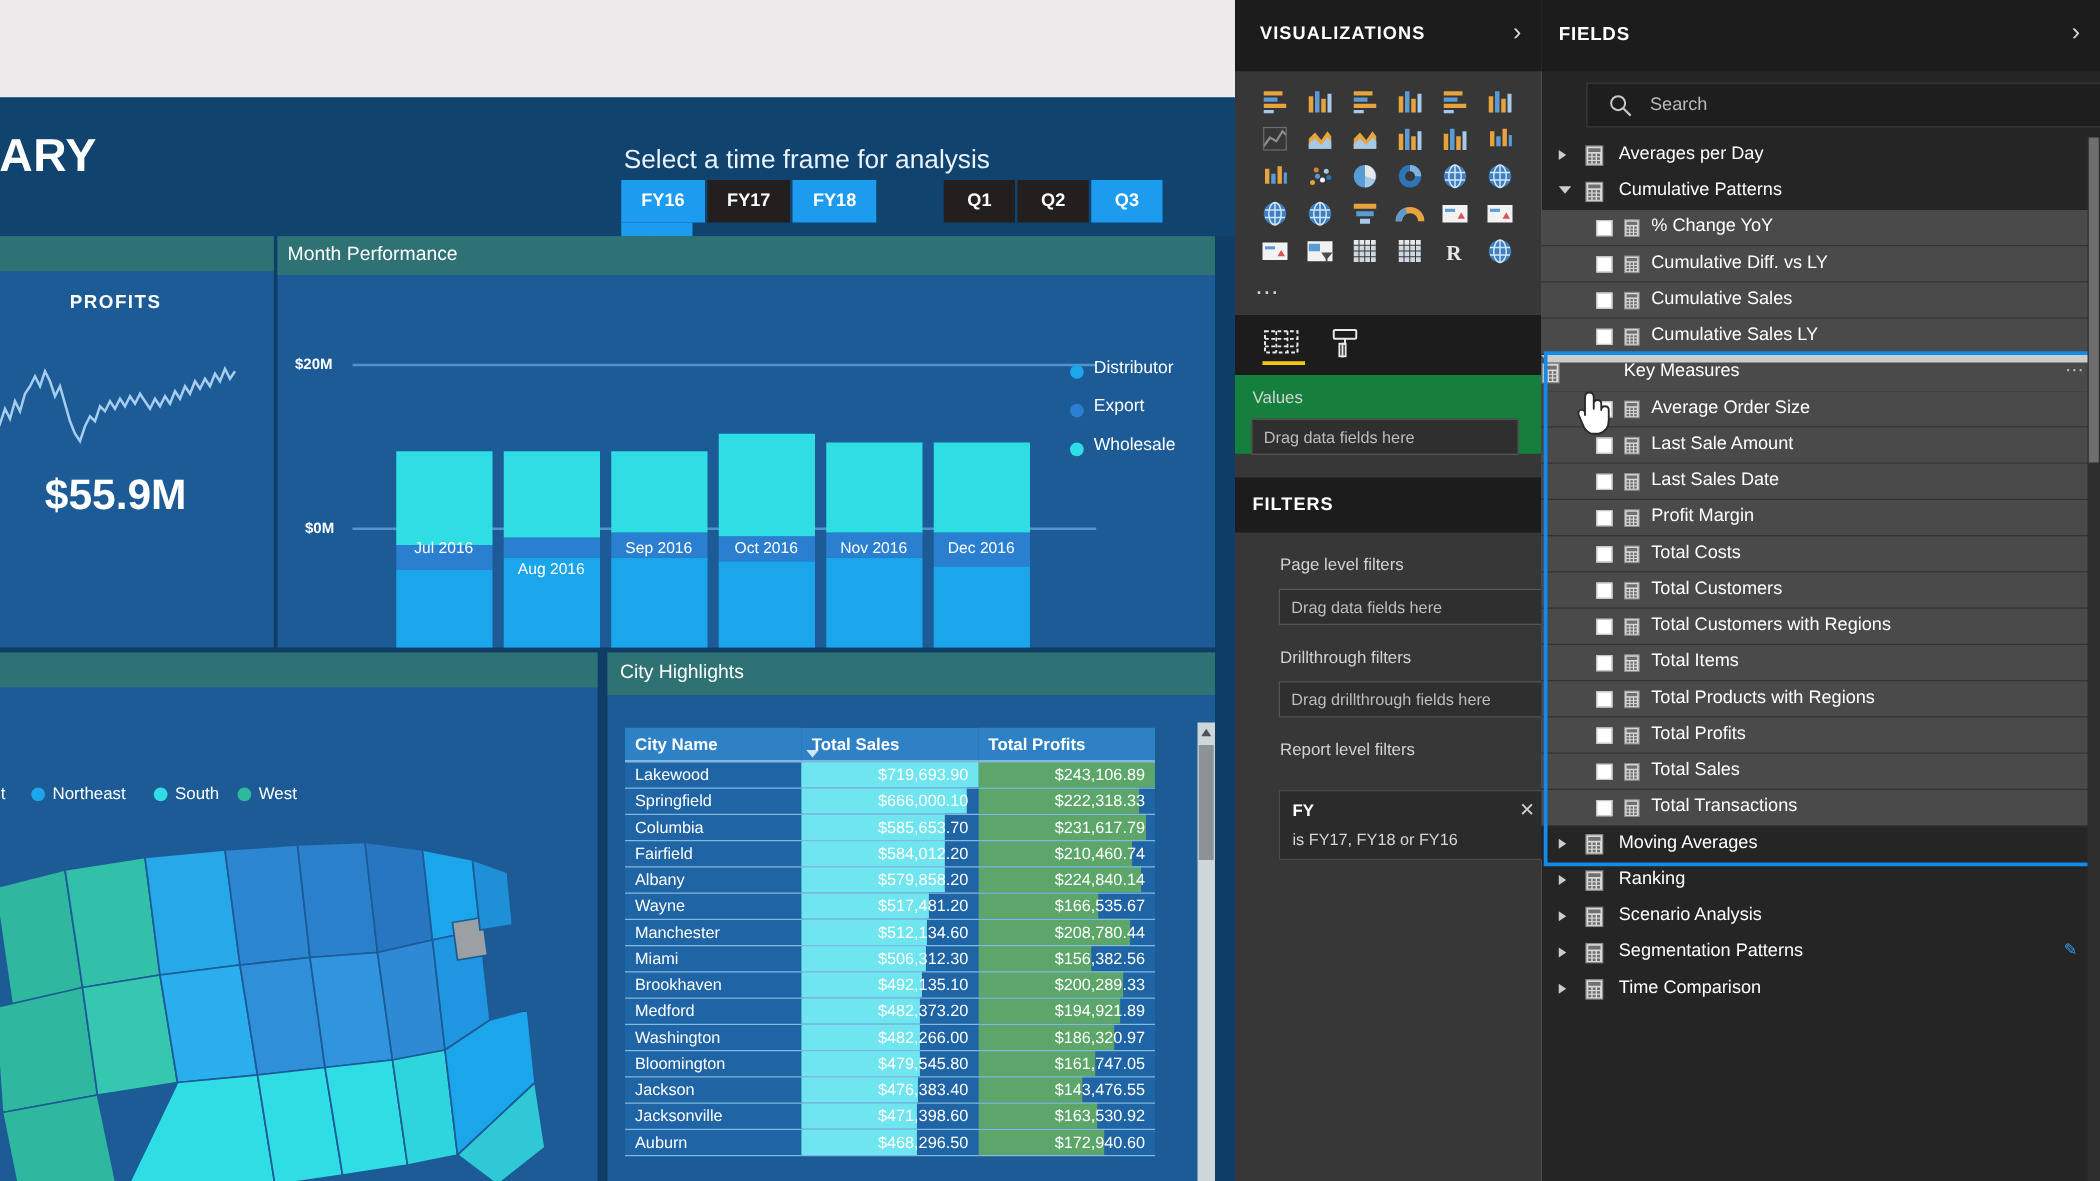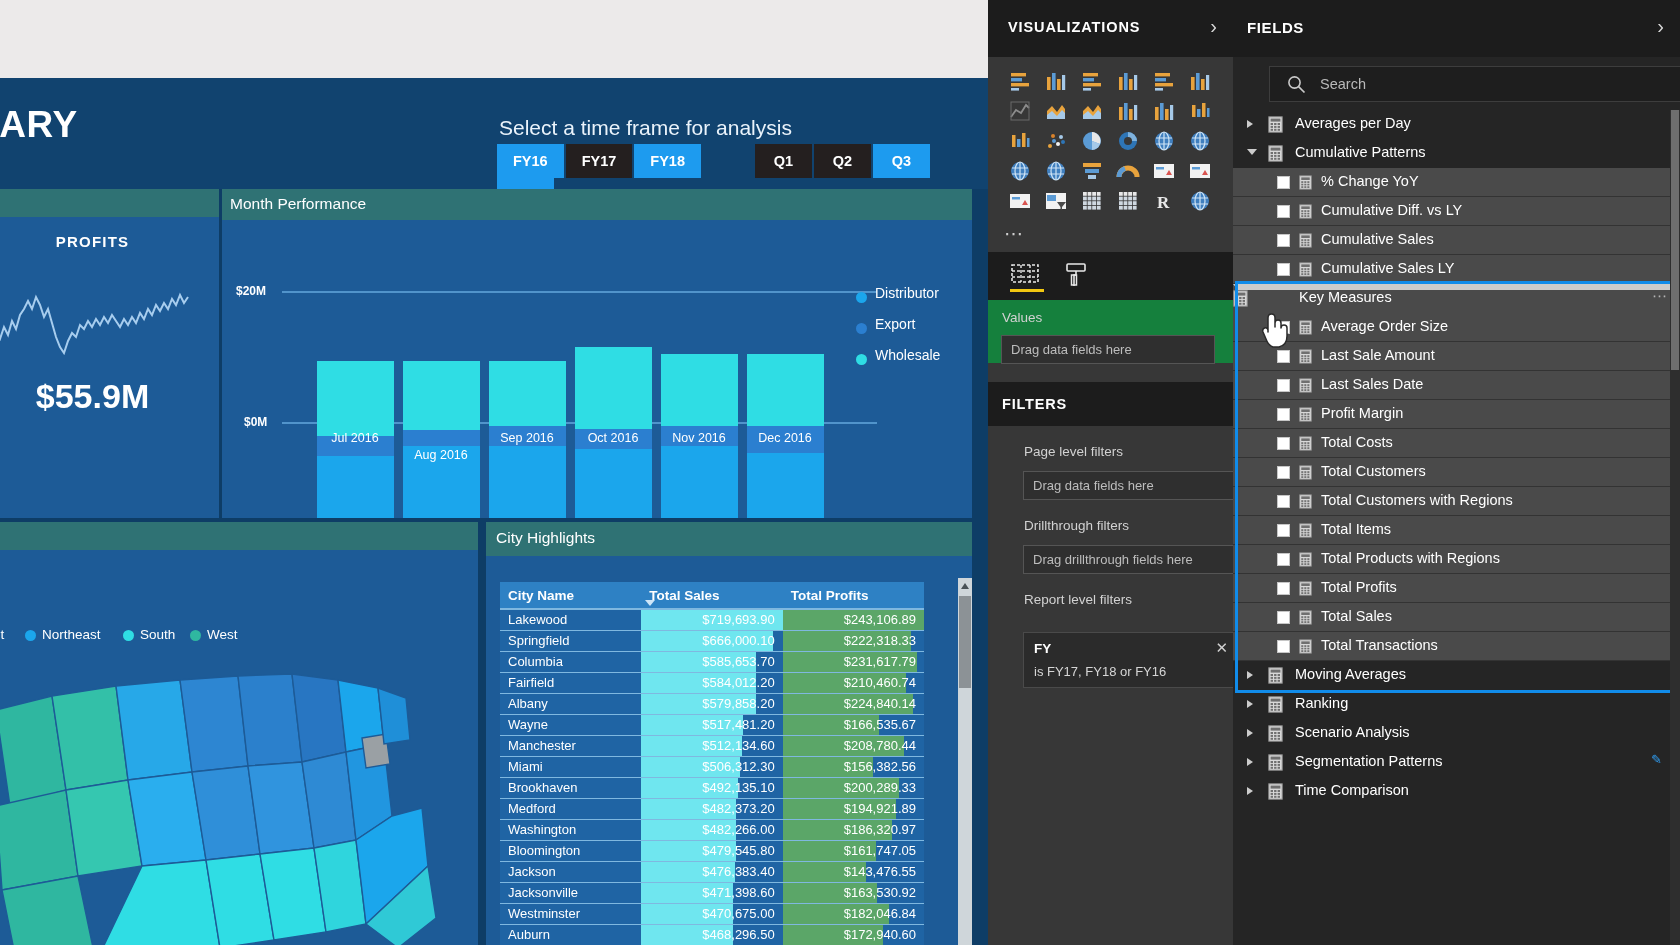--- a/index.html
+++ b/index.html
@@ -538,25 +538,20 @@
                   <td class="city">Jackson</td>
                   <td class="sales" style="background: linear-gradient(to right, rgb(111, 230, 239) 0%, rgb(111, 230, 239) 66%, rgb(31, 100, 164) 66%, rgb(31, 100, 164) 100%);">$476,383.40</td>
                   <td class="prof" style="background: linear-gradient(to right, rgb(91, 166, 104) 0%, rgb(91, 166, 104) 59%, rgb(31, 100, 164) 59%, rgb(31, 100, 164) 100%);">$143,476.55</td>
                 </tr>
                 <tr>
                   <td class="city">Jacksonville</td>
                   <td class="sales" style="background: linear-gradient(to right, rgb(111, 230, 239) 0%, rgb(111, 230, 239) 65%, rgb(31, 100, 164) 65%, rgb(31, 100, 164) 100%);">$471,398.60</td>
                   <td class="prof" style="background: linear-gradient(to right, rgb(91, 166, 104) 0%, rgb(91, 166, 104) 67%, rgb(31, 100, 164) 67%, rgb(31, 100, 164) 100%);">$163,530.92</td>
                 </tr>
                 <tr>
-                  <td class="city">Westminster</td>
-                  <td class="sales" style="background: linear-gradient(to right, rgb(111, 230, 239) 0%, rgb(111, 230, 239) 65%, rgb(31, 100, 164) 65%, rgb(31, 100, 164) 100%);">$470,675.00</td>
-                  <td class="prof" style="background: linear-gradient(to right, rgb(91, 166, 104) 0%, rgb(91, 166, 104) 75%, rgb(31, 100, 164) 75%, rgb(31, 100, 164) 100%);">$182,046.84</td>
-                </tr>
-                <tr>
                   <td class="city">Auburn</td>
                   <td class="sales" style="background: linear-gradient(to right, rgb(111, 230, 239) 0%, rgb(111, 230, 239) 65%, rgb(31, 100, 164) 65%, rgb(31, 100, 164) 100%);">$468,296.50</td>
                   <td class="prof" style="background: linear-gradient(to right, rgb(91, 166, 104) 0%, rgb(91, 166, 104) 71%, rgb(31, 100, 164) 71%, rgb(31, 100, 164) 100%);">$172,940.60</td>
                 </tr>
               </tbody>
           </table>
         </div>
         <div class="vscroll">
           <div class="vup"></div>
           <div class="vthumb"></div>

